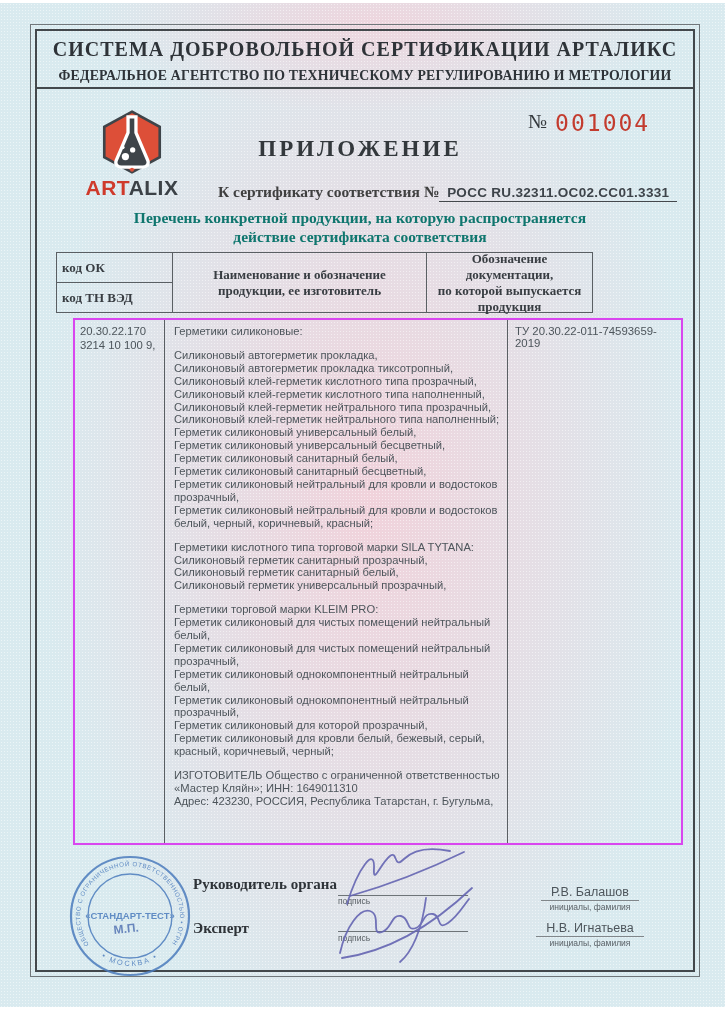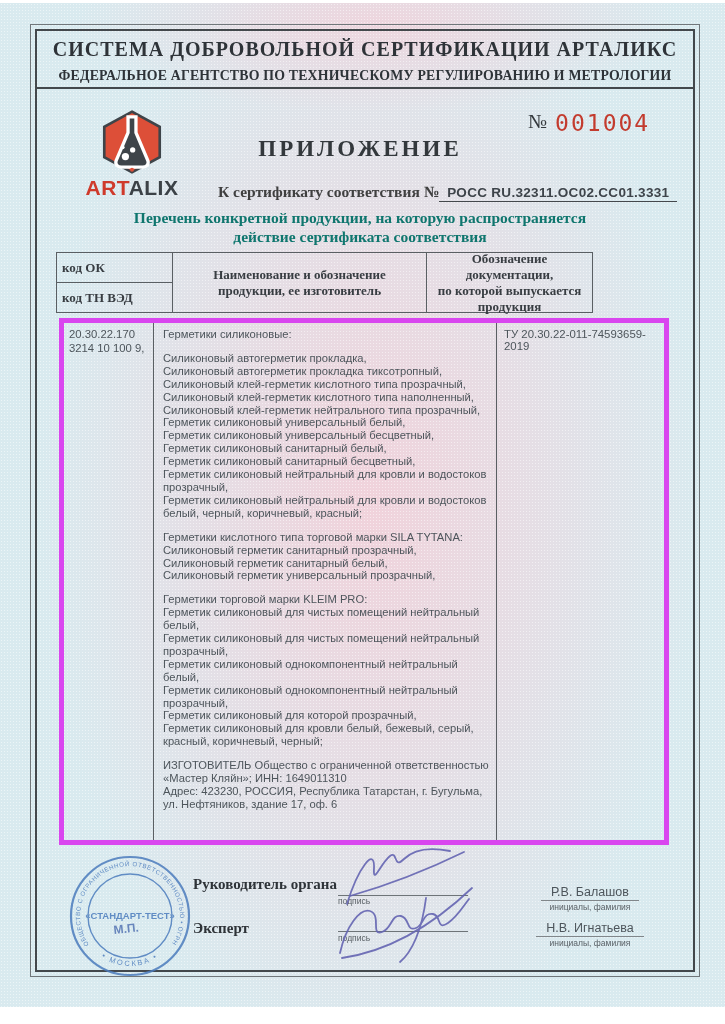--- a/index.html
+++ b/index.html
@@ -46,22 +46,22 @@
     border:1px solid #5a5f63;box-sizing:border-box;display:flex;
     font-size:13px;font-weight:bold;color:#383d42;}
   .th-c1{width:115px;border-right:1px solid #5a5f63;display:flex;flex-direction:column;}
   .th-c1 .cell{flex:1;display:flex;align-items:center;padding-left:5px;}
   .th-c1 .cell.top{border-bottom:1px solid #5a5f63;}
   .th-c2{width:253px;border-right:1px solid #5a5f63;display:flex;flex-direction:column;
     align-items:center;justify-content:center;text-align:center;line-height:16px;}
   .th-c3{flex:1;display:flex;flex-direction:column;align-items:center;justify-content:center;
     text-align:center;line-height:16px;}
   
-  .tbody{position:absolute;left:59px;top:318px;width:610px;height:527px;
-    border:5px solid #d946ef;box-sizing:border-box;display:flex;
+  .tbody{position:absolute;left:73px;top:318px;width:610px;height:527px;
+    border:2px solid #d946ef;box-sizing:border-box;display:flex;
     font-family:"Liberation Sans",sans-serif;color:#4d555b;}
   .tb-c1{width:90px;border-right:1px solid #5a5f63;padding:4px 4px 0 5px;
     font-size:11.3px;line-height:14px;box-sizing:border-box;}
   .tb-c2{width:343px;border-right:1px solid #5a5f63;padding:5px 8px 0 9px;
     font-size:11.2px;line-height:12.9px;box-sizing:border-box;}
   .tb-c3{flex:1;padding:5px 4px 0 7px;font-size:11.4px;box-sizing:border-box;}
   .pl{white-space:nowrap;}
   .pl:empty{height:11px;}
   
   .sig-role{position:absolute;left:193px;font-size:15px;font-weight:bold;color:#2e3338;}
@@ -141,20 +141,21 @@
       <div>3214 10 100 9,</div>
     </div>
     <div class="tb-c2">
         <div class="pl">Герметики силиконовые:</div>
         <div class="pl"></div>
         <div class="pl">Силиконовый автогерметик прокладка,</div>
         <div class="pl">Силиконовый автогерметик прокладка тиксотропный,</div>
         <div class="pl">Силиконовый клей-герметик кислотного типа прозрачный,</div>
         <div class="pl">Силиконовый клей-герметик кислотного типа наполненный,</div>
         <div class="pl">Силиконовый клей-герметик нейтрального типа прозрачный,</div>
+        <div class="pl">Силиконовый клей-герметик нейтрального типа наполненный;</div>
         <div class="pl">Герметик силиконовый универсальный белый,</div>
         <div class="pl">Герметик силиконовый универсальный бесцветный,</div>
         <div class="pl">Герметик силиконовый санитарный белый,</div>
         <div class="pl">Герметик силиконовый санитарный бесцветный,</div>
         <div class="pl">Герметик силиконовый нейтральный для кровли и водостоков</div>
         <div class="pl">прозрачный,</div>
         <div class="pl">Герметик силиконовый нейтральный для кровли и водостоков</div>
         <div class="pl">белый, черный, коричневый, красный;</div>
         <div class="pl"></div>
         <div class="pl">Герметики кислотного типа торговой марки SILA TYTANA:</div>
@@ -171,21 +172,20 @@
         <div class="pl">белый,</div>
         <div class="pl">Герметик силиконовый однокомпонентный нейтральный</div>
         <div class="pl">прозрачный,</div>
         <div class="pl">Герметик силиконовый для которой прозрачный,</div>
         <div class="pl">Герметик силиконовый для кровли белый, бежевый, серый,</div>
         <div class="pl">красный, коричневый, черный;</div>
         <div class="pl"></div>
         <div class="pl">ИЗГОТОВИТЕЛЬ Общество с ограниченной ответственностью</div>
         <div class="pl">«Мастер Кляйн»; ИНН: 1649011310</div>
         <div class="pl">Адрес: 423230, РОССИЯ, Республика Татарстан, г. Бугульма,</div>
-        <div class="pl">ул. Нефтяников, здание 17, оф. 6</div>
       </div>
     <div class="tb-c3">
       <div>ТУ 20.30.22-011-74593659-2019</div>
     </div>
   </div>
 
   <div class="sig-role" style="top:876px;">Руководитель органа</div>
   <div class="sig-role" style="top:920px;">Эксперт</div>
 
   <div class="sig-line" style="top:895px;"></div>

